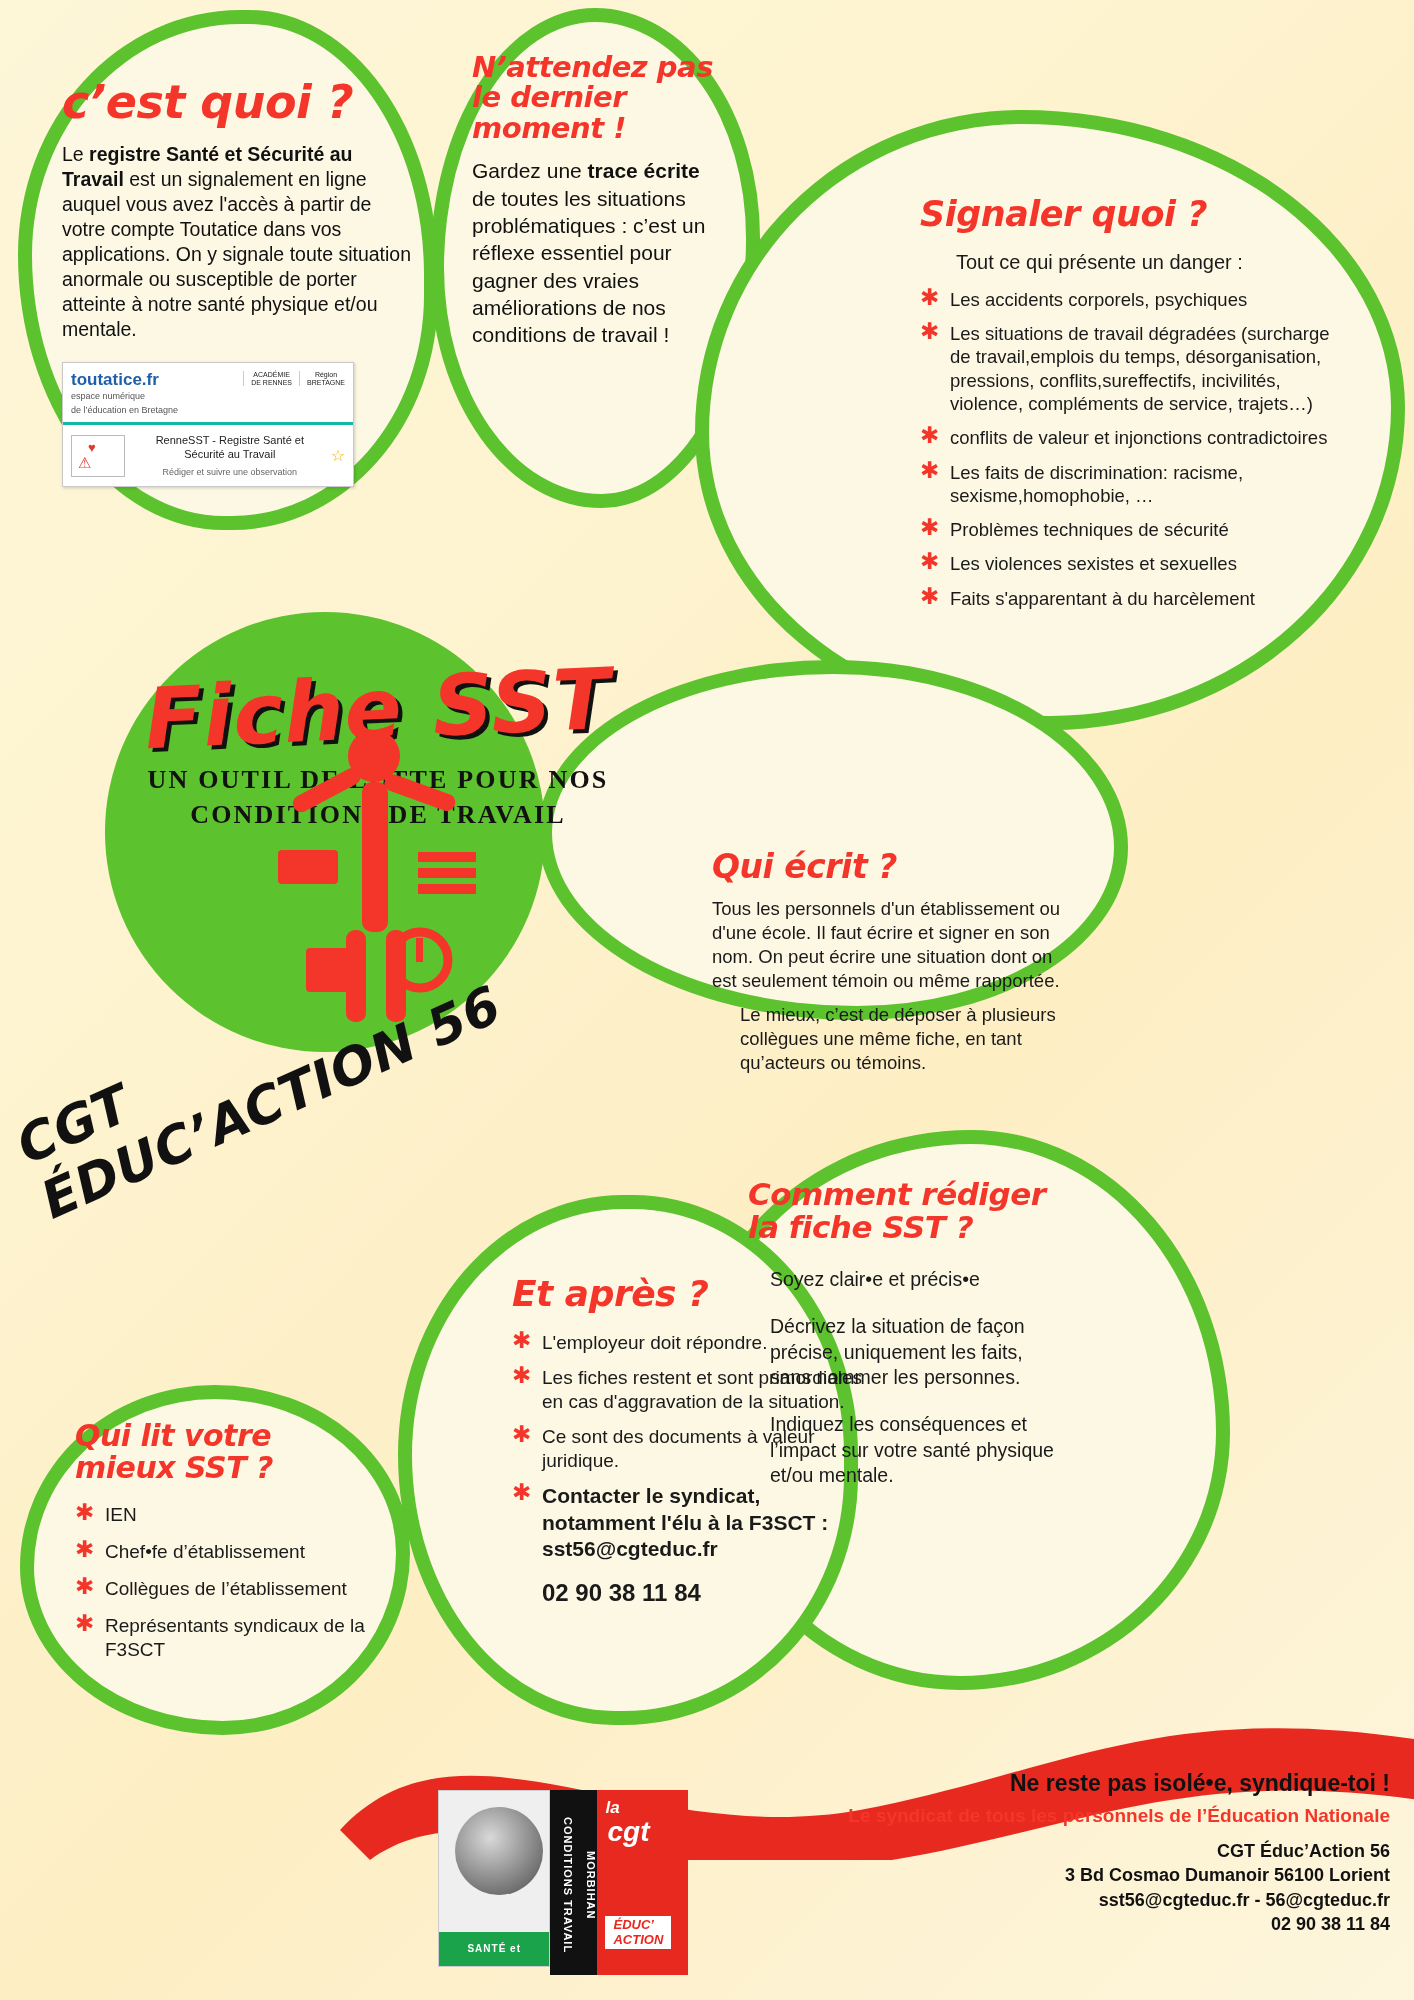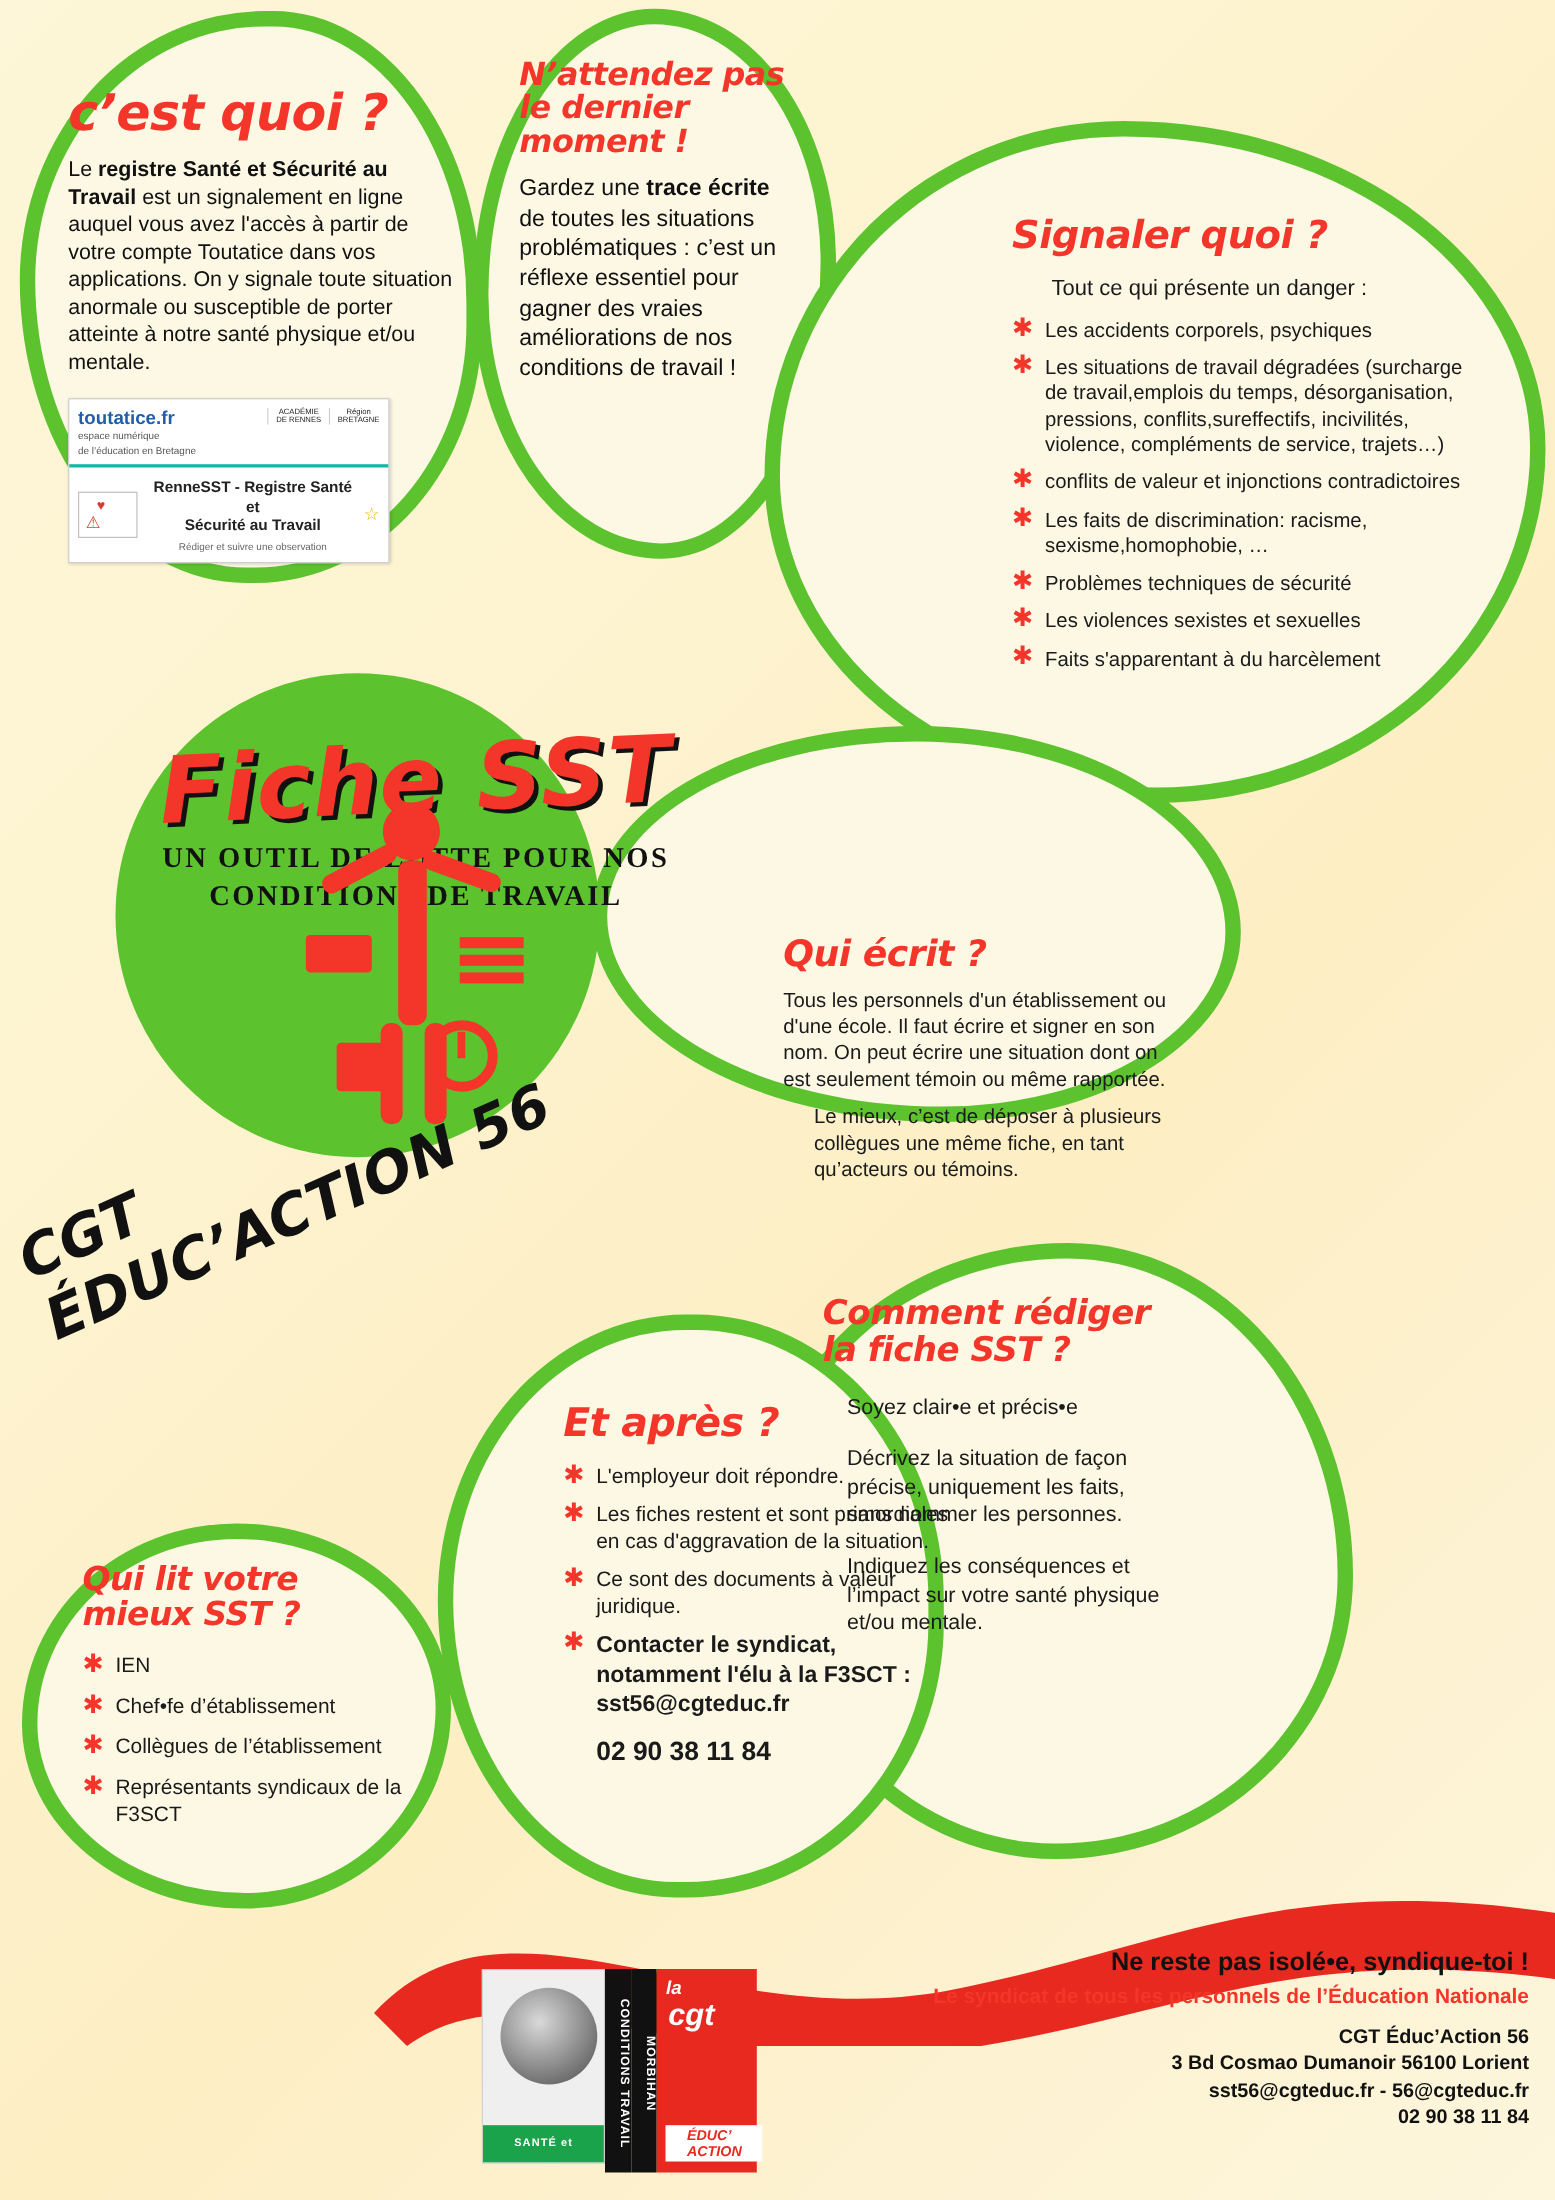--- a/index.html
+++ b/index.html
@@ -86,21 +86,21 @@
   #toutatice-brand .tt-sub { color: #555; font-size: 9px; line-height: 1.25; margin-top: 3px; }
   .tt-logo { font-size: 7px; text-align: center; line-height: 1.1; padding-left: 7px; border-left: 1px solid #ccc; margin-left: 7px; color:#222; }
   #toutatice-bottom { display: flex; align-items: center; padding: 9px 8px; }
   #tt-icon {
     width: 52px; height: 40px; border: 1px solid #bbb; background: #fff;
     position: relative; flex: none; margin-right: 8px;
   }
   #tt-icon:after { content: "\2665"; position: absolute; left: 16px; top: 4px; color: #e03a2f; font-size: 13px; }
   #tt-icon:before { content: "\26A0"; position: absolute; left: 6px; top: 18px; color: #e03a2f; font-size: 15px; }
   #tt-text { text-align: center; flex: 1; }
-  #tt-text .tt-title { font-size: 14px; font-weight: bold; color: #222; line-height: 1.25; }
+  #tt-text .tt-title { font-size: 11px; font-weight: normal; color: #222; line-height: 1.25; }
   #tt-text .tt-desc { font-size: 9px; color: #666; margin-top: 5px; }
   #tt-star { color: #f0b400; font-size: 16px; padding-left: 4px; }
 
   
   #blob-attendez { left: 430px; top: 8px; width: 330px; height: 500px; border-radius: 50% 50% 48% 52% / 52% 46% 54% 48%; }
   #c-attendez { left: 472px; top: 52px; width: 252px; }
   #c-attendez h2 { margin: 0 0 14px 0; font-size: 29px; }
   #c-attendez .body-text { font-size: 21px; line-height: 1.3; }
 
   
@@ -183,21 +183,21 @@
     width: 122px; height: 175px; background: #efefef; border: 1px solid #ccc;
     position: relative; overflow: hidden;
   }
   .logo-photo .band { position: absolute; left: 0; right: 0; bottom: 0; height: 34px; background: #1aa34a; }
   .logo-photo .band span { color: #fff; font-size: 10px; font-weight: bold; display:block; text-align:center; line-height:34px; letter-spacing:1px;}
   .logo-photo .circle { position: absolute; left: 16px; top: 16px; width: 88px; height: 88px; border-radius: 50%; background: radial-gradient(circle at 40% 35%, #d9d9d9, #4a4a4a); }
   .logo-vert { width: 26px; background: #111; color: #fff; font-size: 11px; font-weight: bold; writing-mode: vertical-rl; text-orientation: mixed; text-align: center; padding-top: 6px; letter-spacing: 1px;}
   .logo-cgt { width: 100px; background: #e8291f; position: relative; }
   .logo-cgt .la { position: absolute; left: 8px; top: 8px; color: #fff; font-style: italic; font-size: 17px; font-weight: bold;}
   .logo-cgt .cgt { position: absolute; left: 10px; top: 28px; color: #fff; font-size: 28px; font-weight: bold; font-style: italic; line-height: 1; }
-  .logo-cgt .educ { position: absolute; left: 8px; bottom: 10px; background: #fff; color: #e8291f; font-weight: bold; font-style: italic; font-size: 13px; padding: 2px 19px; line-height: 1.1;}
+  .logo-cgt .educ { position: absolute; left: 8px; bottom: 26px; background: #fff; color: #e8291f; font-weight: bold; font-style: italic; font-size: 13px; padding: 2px 8px; line-height: 1.1;}
 </style>
 </head>
 <body>
 
 <div class="poster">
 
   <div class="blob" id="blob-quoi"></div>
   <div class="blob" id="blob-attendez"></div>
   <div class="blob" id="blob-signaler"></div>
   <div class="blob" id="blob-ecrit"></div>

